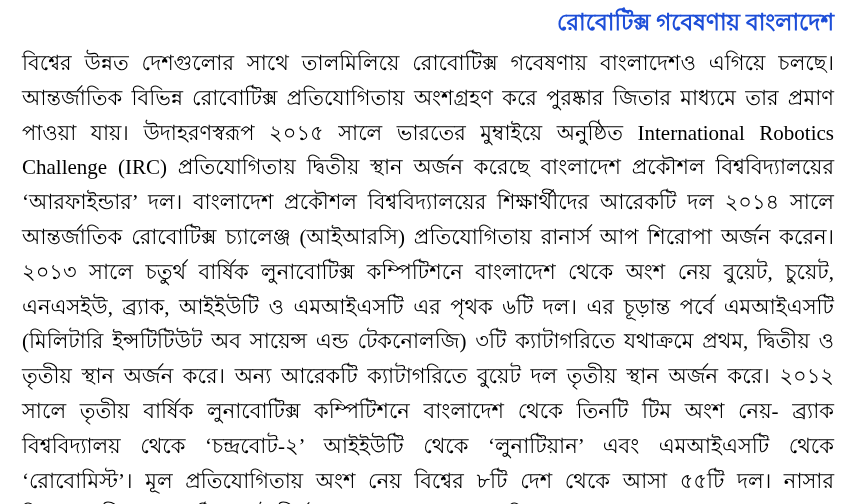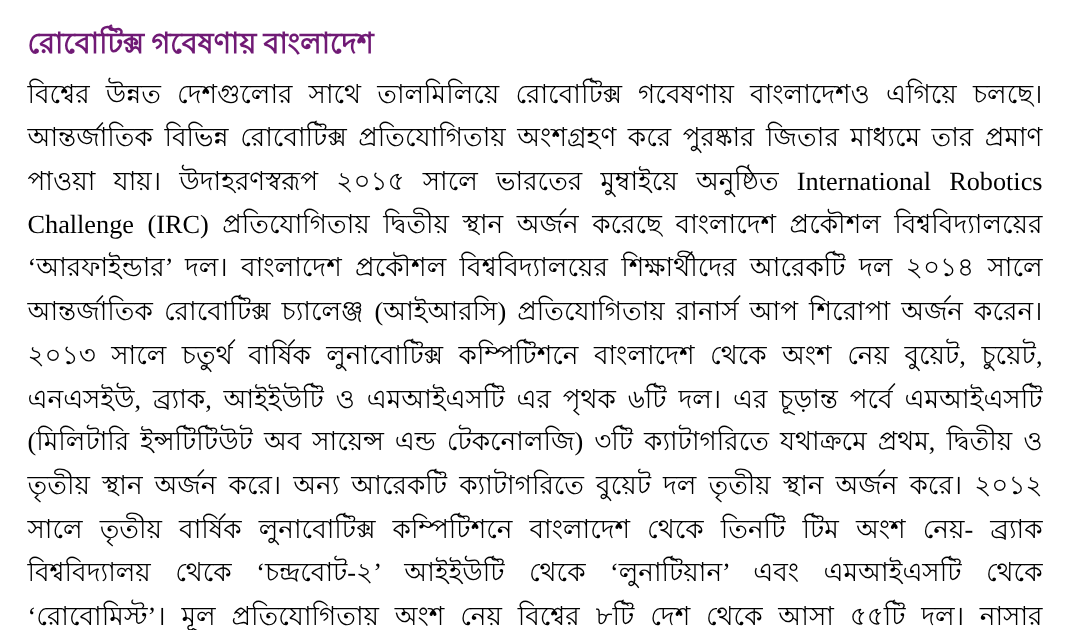--- a/index.html
+++ b/index.html
@@ -14,22 +14,23 @@
     background: #ffffff;
     color: #000000;
     padding: 6px 21px 0 22px;
     overflow: hidden;
     font-family: "Liberation Serif", "DejaVu Serif", serif;
   }
   .doc-title {
     font-size: 23px;
     font-weight: 700;
     line-height: 34px;
-    margin: 12px 0 6px 0;
-    color: #701a75;
+    margin: 0 0 6px 0;
+    color: #1d4ed8;
+    text-align: right;
   }
   .doc-paragraph {
     font-size: 21px;
     line-height: 34.8px;
     text-align: justify;
     margin: 0;
     color: #000000;
     word-spacing: 1px;
   }
 </style>

